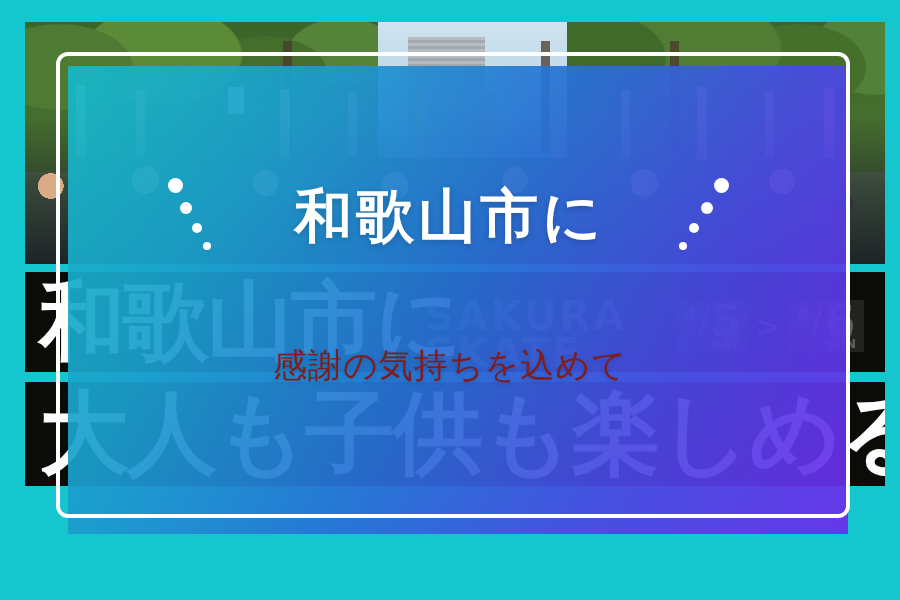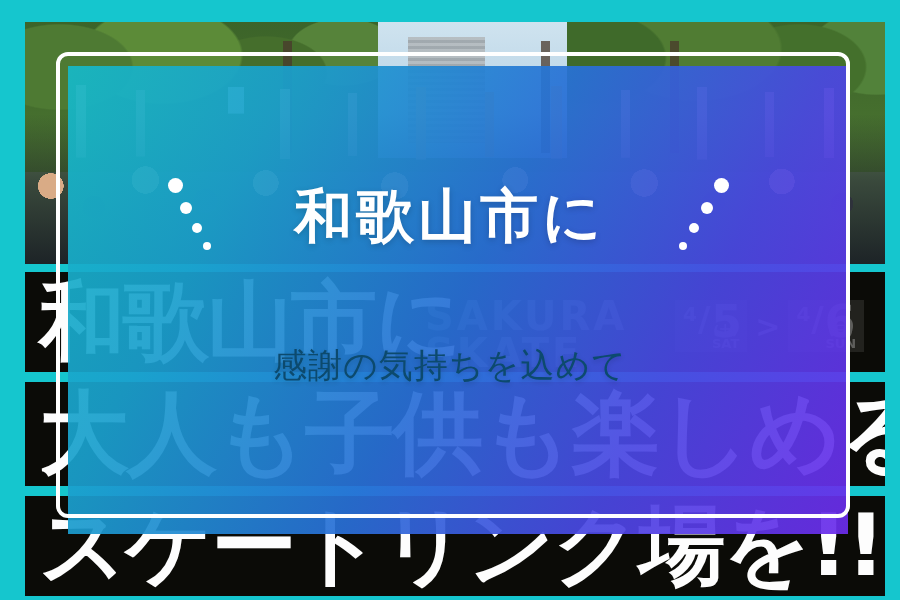--- a/index.html
+++ b/index.html
@@ -262,21 +262,21 @@
   .dots.right i:nth-child(1){ width:15px;height:15px; left:46px; top:2px; }
   .dots.right i:nth-child(2){ width:12px;height:12px; left:33px; top:26px; }
   .dots.right i:nth-child(3){ width:10px;height:10px; left:21px; top:47px; }
   .dots.right i:nth-child(4){ width:8px; height:8px;  left:11px; top:66px; }
 
   .body-copy {
     position: absolute;
     left: 0; right: 0;
     top: 340px;
     text-align: center;
-    color: #0c4a6e;
+    color: #7f1d1d;
     font-size: 34px;
     font-weight: 400;
     line-height: 1.5;
     letter-spacing: 1px;
     text-shadow: 0 2px 5px rgba(0,0,0,.16);
   }
   .body-copy div { white-space: nowrap; }
 </style>
 </head>
 <body>
@@ -296,23 +296,20 @@
       <div class="trunk" style="left:75%"></div>
       <div class="arms"></div>
       <div class="crowd"></div>
     </div>
 
     <div class="strip strip1">
       <div class="strip-text">和歌山市に</div>
     </div>
     <div class="strip strip2">
       <div class="strip-text">大人も子供も楽しめる</div>
-    </div>
-    <div class="strip strip3">
-      <div class="strip-text">スケートリンク場を!!</div>
     </div>
 
     <div class="poster-brand">
       <div>SAKURA</div>
       <div>SKATE</div>
     </div>
 
     <div class="date-row">
       <div class="date-box">
         <span class="mo">4</span>

